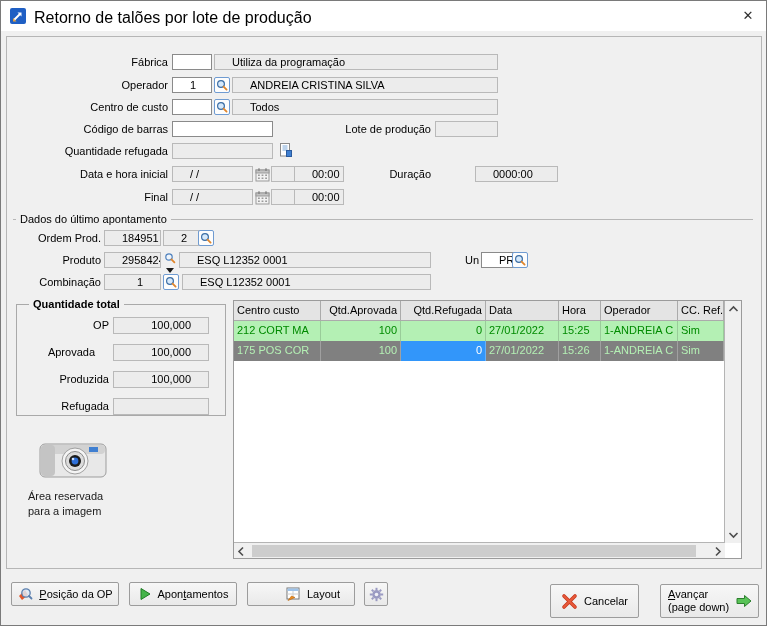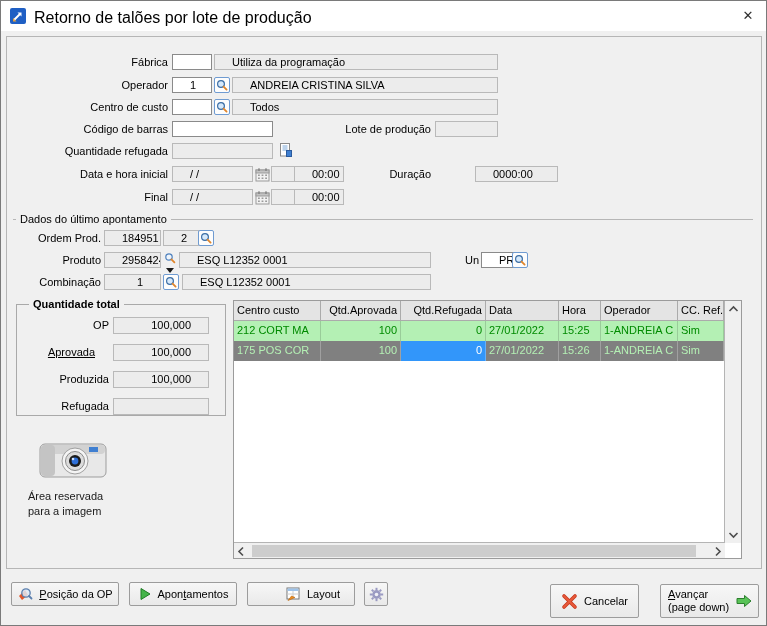--- a/index.html
+++ b/index.html
@@ -200,21 +200,21 @@
         <line x1="7.6" y1="7.6" x2="10.6" y2="10.6" stroke="#e0862c" stroke-width="1.8" stroke-linecap="round"></line>
       </svg>
     </button>
   <div class="fld" style="left:181px;top:273px;width:249px;">ESQ L12352 0001</div>
 
   <div class="grp" style="left:15px;top:303px;width:210px;height:112px;"></div>
   <span class="grp-title" style="left:28px;top:296px;">Quantidade total</span>
 
   <span class="lbl" style="left:18px;top:316px;width:90px;">OP</span>
   <div class="fld num" style="left:112px;top:316px;width:96px;height:17px;">100,000</div>
-  <span class="lbl" style="left:4px;top:343px;width:90px;text-decoration:underline;">Aprovada</span>
+  <span class="lbl" style="left:4px;top:343px;width:90px;">Aprovada</span>
   <div class="fld num" style="left:112px;top:343px;width:96px;height:17px;">100,000</div>
   <span class="lbl" style="left:18px;top:370px;width:90px;">Produzida</span>
   <div class="fld num" style="left:112px;top:370px;width:96px;height:17px;">100,000</div>
   <span class="lbl" style="left:18px;top:397px;width:90px;">Refugada</span>
   <div class="fld num" style="left:112px;top:397px;width:96px;height:17px;"></div>
 
   <span class="camera"><svg width="72" height="48" viewBox="0 0 72 48">
         <rect x="3" y="9" width="66" height="33" rx="5" fill="#e8e8e8" stroke="#9d9d9d"></rect>
         <rect x="4" y="10" width="64" height="9" rx="4" fill="#d2d2d2"></rect>
         <rect x="4" y="10" width="14" height="31" rx="4" fill="#c4c4c4"></rect>

